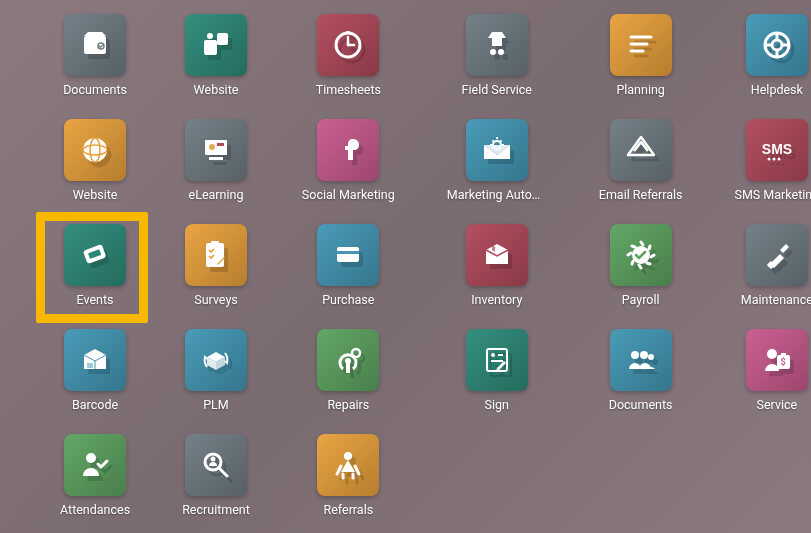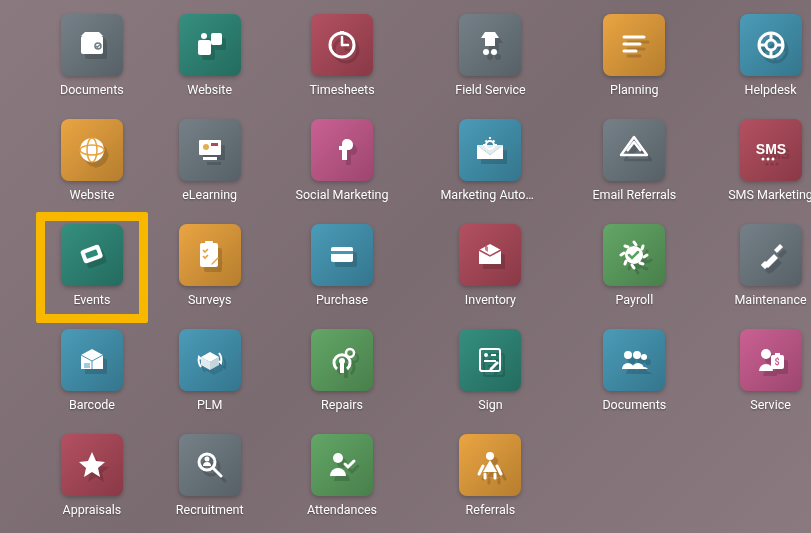--- a/index.html
+++ b/index.html
@@ -253,42 +253,34 @@
     </div>
     <div class="app">
       <div class="tile" style="background: rgb(200, 90, 142);">
         <svg width="38" height="38" viewBox="0 0 38 38">
           <use href="#i-payroll"></use>
         </svg>
       </div>
       <div class="label">Service</div>
     </div>
     <div class="app">
-      <div class="tile" style="background: rgb(176, 73, 90);">
-        <svg width="38" height="38" viewBox="0 0 38 38">
-          <use href="#i-appraisals"></use>
-        </svg>
-      </div>
-      <div class="label">Appraisals</div>
+      <div class="tile" style="background: rgb(93, 163, 96);">
+        <svg width="38" height="38" viewBox="0 0 38 38">
+          <use href="#i-attendances"></use>
+        </svg>
+      </div>
+      <div class="label">Attendances</div>
     </div>
     <div class="app">
       <div class="tile" style="background: rgb(111, 123, 131);">
         <svg width="38" height="38" viewBox="0 0 38 38">
           <use href="#i-recruitment"></use>
         </svg>
       </div>
       <div class="label">Recruitment</div>
-    </div>
-    <div class="app">
-      <div class="tile" style="background: rgb(93, 163, 96);">
-        <svg width="38" height="38" viewBox="0 0 38 38">
-          <use href="#i-attendances"></use>
-        </svg>
-      </div>
-      <div class="label">Attendances</div>
     </div>
     <div class="app">
       <div class="tile" style="background: rgb(233, 161, 59);">
         <svg width="38" height="38" viewBox="0 0 38 38">
           <use href="#i-referrals"></use>
         </svg>
       </div>
       <div class="label">Referrals</div>
     </div>
   </div>

